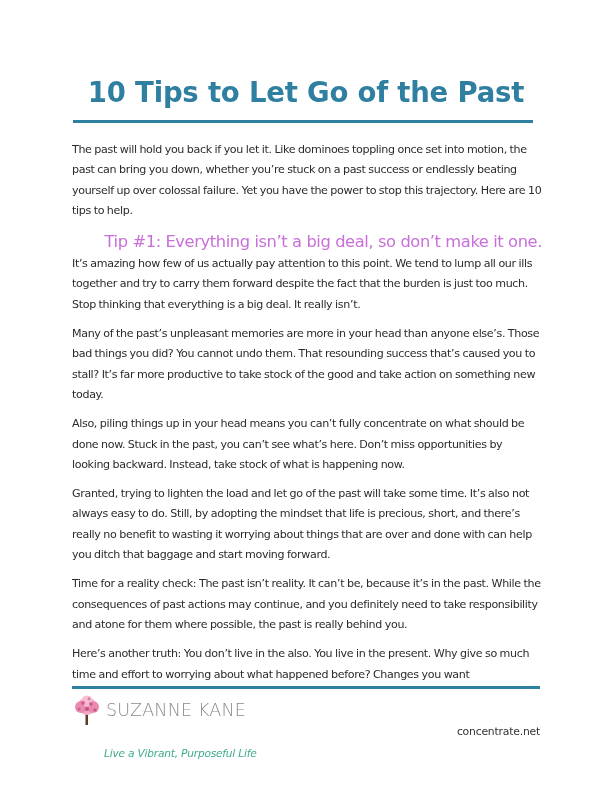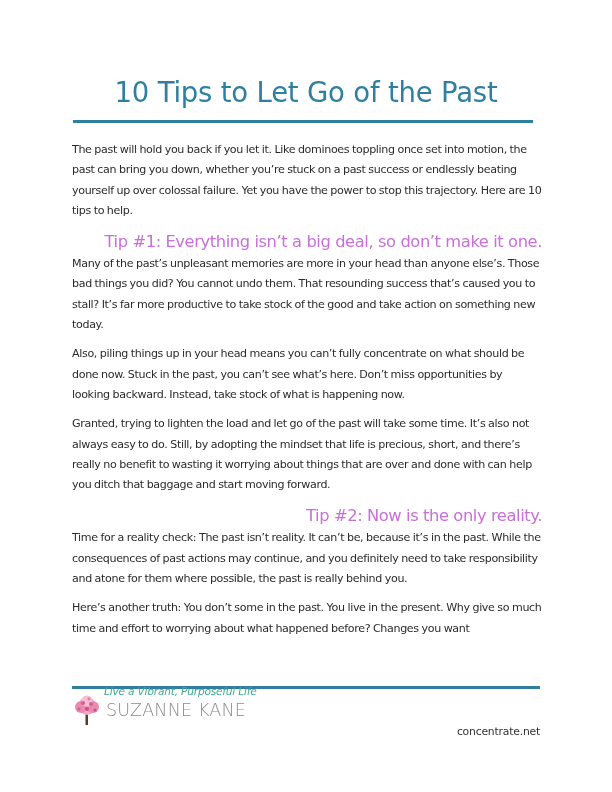--- a/index.html
+++ b/index.html
@@ -1,69 +1,69 @@
 <!DOCTYPE html>
 <html><head>
   <meta charset="utf-8">
   <style>
     html, body { margin: 0; padding: 0; background: #ffffff; }
     body { width: 612px; height: 792px; position: relative; overflow: hidden; font-family: "DejaVu Sans", sans-serif; }
     .page { position: absolute; left: 0; top: 0; width: 612px; height: 792px; background: #fff; }
     .title {
       position: absolute; left: 0; top: 72px; width: 612px; text-align: center;
       font-family: "DejaVu Sans", sans-serif; font-size: 27.5px; color: #2e7fa0; letter-spacing: -0.2px;
-      line-height: 40px; margin: 0; font-weight: normal;
+      line-height: 40px; margin: 0; font-weight: bold;
     }
     .title-rule { position: absolute; left: 73px; top: 120px; width: 460px; height: 3px; background: #2e7fa0; }
     .content { position: absolute; left: 72px; top: 140px; width: 470px; }
     p.body {
       margin: 0 0 9px 0; font-size: 11.1px; line-height: 20.3px; color: #2b2b2b;
       font-family: "DejaVu Sans", sans-serif; letter-spacing: -0.35px; word-spacing: -0.4px;
     }
     h2.tip {
       margin: 0; font-weight: normal; font-family: "DejaVu Sans", sans-serif;
       font-size: 16.3px; line-height: 24px; color: #c86fd9; letter-spacing: -0.4px; text-align: right;
     }
     .footer-rule { position: absolute; left: 72px; top: 686px; width: 468px; height: 2.5px; background: #2e7fa0; }
     .logo { position: absolute; left: 72px; top: 695px; width: 200px; height: 30px; }
     .tree { position: absolute; left: 0; top: 0; width: 30px; height: 30px; }
     .brand {
       position: absolute; left: 34px; top: 4px; font-family: "DejaVu Sans", sans-serif; font-weight: 200;
       font-size: 17.5px; color: #8a8a8a; letter-spacing: 0.2px; line-height: 22px; white-space: nowrap;
     }
     .tagline {
-      position: absolute; left: 104px; top: 684px; width: 200px; font-family: "DejaVu Sans", sans-serif;
+      position: absolute; left: 104px; top: 746px; width: 200px; font-family: "DejaVu Sans", sans-serif;
       font-style: italic; font-size: 10.6px; color: #3daa8d; line-height: 14px; letter-spacing: -0.2px; white-space: nowrap;
     }
     .site {
       position: absolute; right: 72px; top: 724px; font-family: "DejaVu Sans", sans-serif;
       font-size: 10.8px; color: #333; line-height: 16px; letter-spacing: -0.2px;
     }
   </style>
 </head>
 <body>
 
 <div class="page">
   <h1 class="title">10 Tips to Let Go of the Past</h1>
   <div class="title-rule"></div>
 
   <div class="content">
     <p class="body">The past will hold you back if you let it. Like dominoes toppling once set into motion, the past can bring you down, whether you’re stuck on a past success or endlessly beating yourself up over colossal failure. Yet you have the power to stop this trajectory. Here are 10 tips to help.</p>
 
     <section>
       <h2 class="tip">Tip #1: Everything isn’t a big deal, so don’t make it one.</h2>
+      <p class="body">It’s amazing how few of us actually pay attention to this point. We tend to lump all our ills together and try to carry them forward despite the fact that the burden is just too much. Stop thinking that everything is a big deal. It really isn’t.</p>
       <p class="body">Many of the past’s unpleasant memories are more in your head than anyone else’s. Those bad things you did? You cannot undo them. That resounding success that’s caused you to stall? It’s far more productive to take stock of the good and take action on something new today.</p>
       <p class="body">Also, piling things up in your head means you can’t fully concentrate on what should be done now. Stuck in the past, you can’t see what’s here. Don’t miss opportunities by looking backward. Instead, take stock of what is happening now.</p>
       <p class="body">Granted, trying to lighten the load and let go of the past will take some time. It’s also not always easy to do. Still, by adopting the mindset that life is precious, short, and there’s really no benefit to wasting it worrying about things that are over and done with can help you ditch that baggage and start moving forward.</p>
     </section>
 
     <section>
-      <h2 class="tip">Tip #2: Now is the only reality.</h2>
       <p class="body">Time for a reality check: The past isn’t reality. It can’t be, because it’s in the past. While the consequences of past actions may continue, and you definitely need to take responsibility and atone for them where possible, the past is really behind you.</p>
-      <p class="body">Here’s another truth: You don’t some in the past. You live in the present. Why give so much time and effort to worrying about what happened before? Changes you want</p>
+      <p class="body">Here’s another truth: You don’t live in the also. You live in the present. Why give so much time and effort to worrying about what happened before? Changes you want</p>
     </section>
   </div>
 
   <div class="footer-rule"></div>
 
   <div class="logo">
     <svg class="tree" viewBox="0 0 30 30">
       <rect x="13.5" y="17" width="2.5" height="13" fill="#5a3a2a"></rect>
       <circle cx="15" cy="11" r="9" fill="#f2a9c4"></circle>
       <circle cx="9" cy="12" r="6" fill="#e98bb0"></circle>

